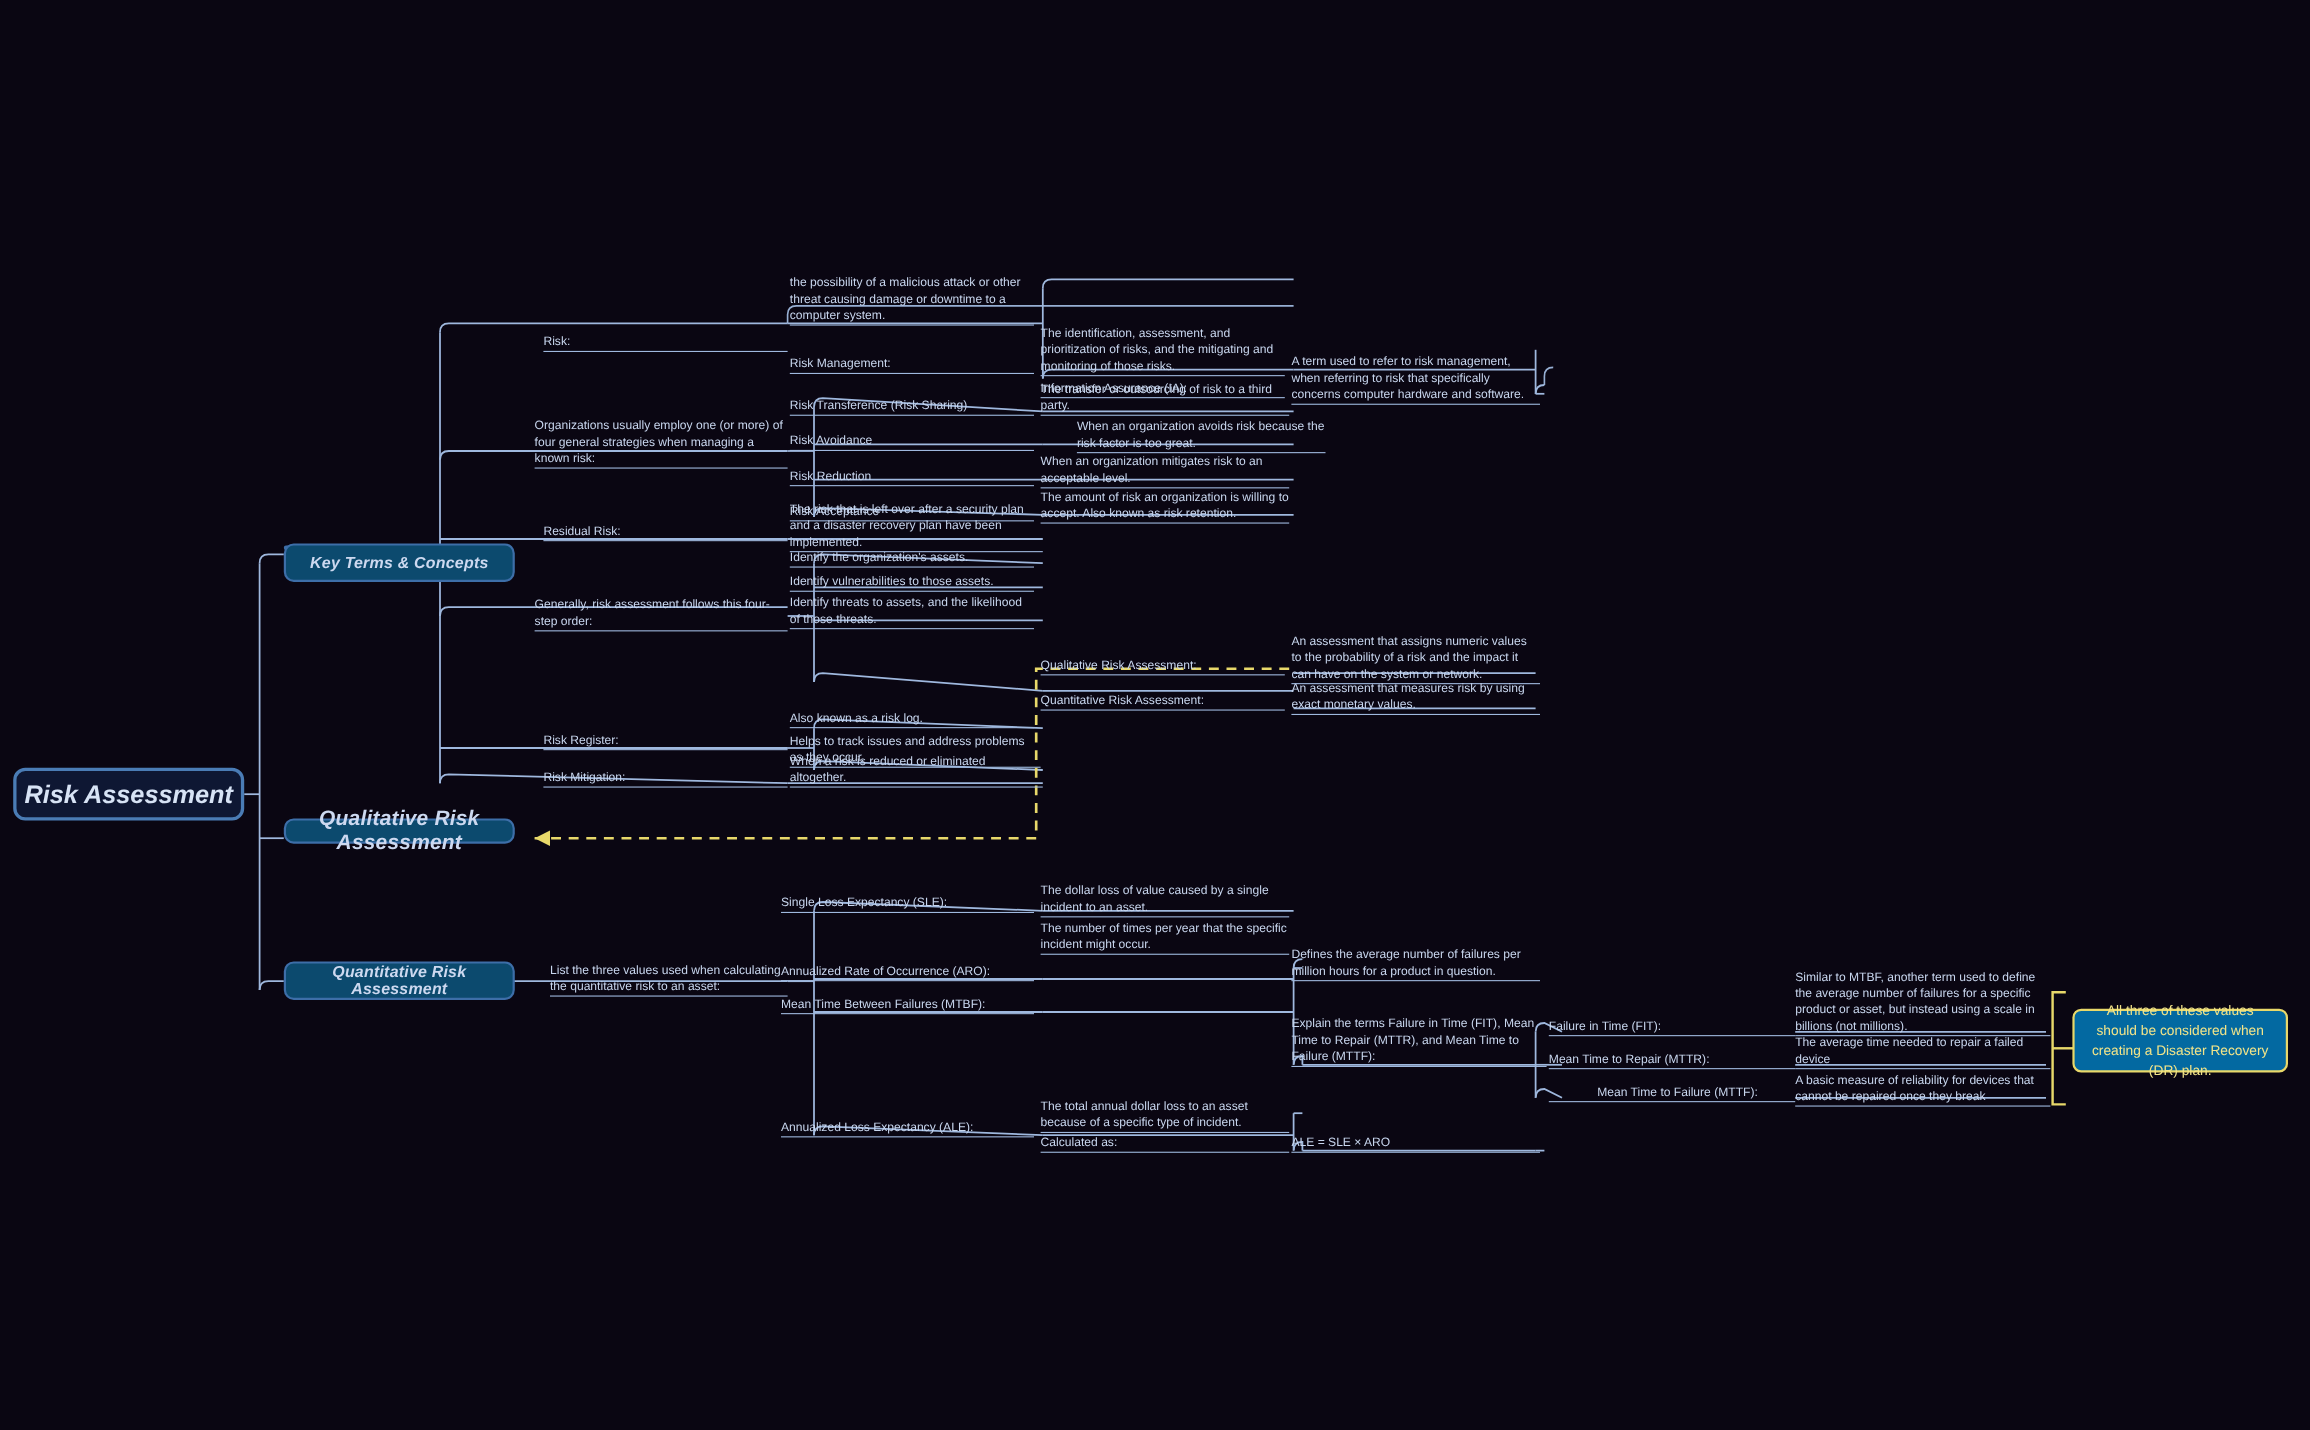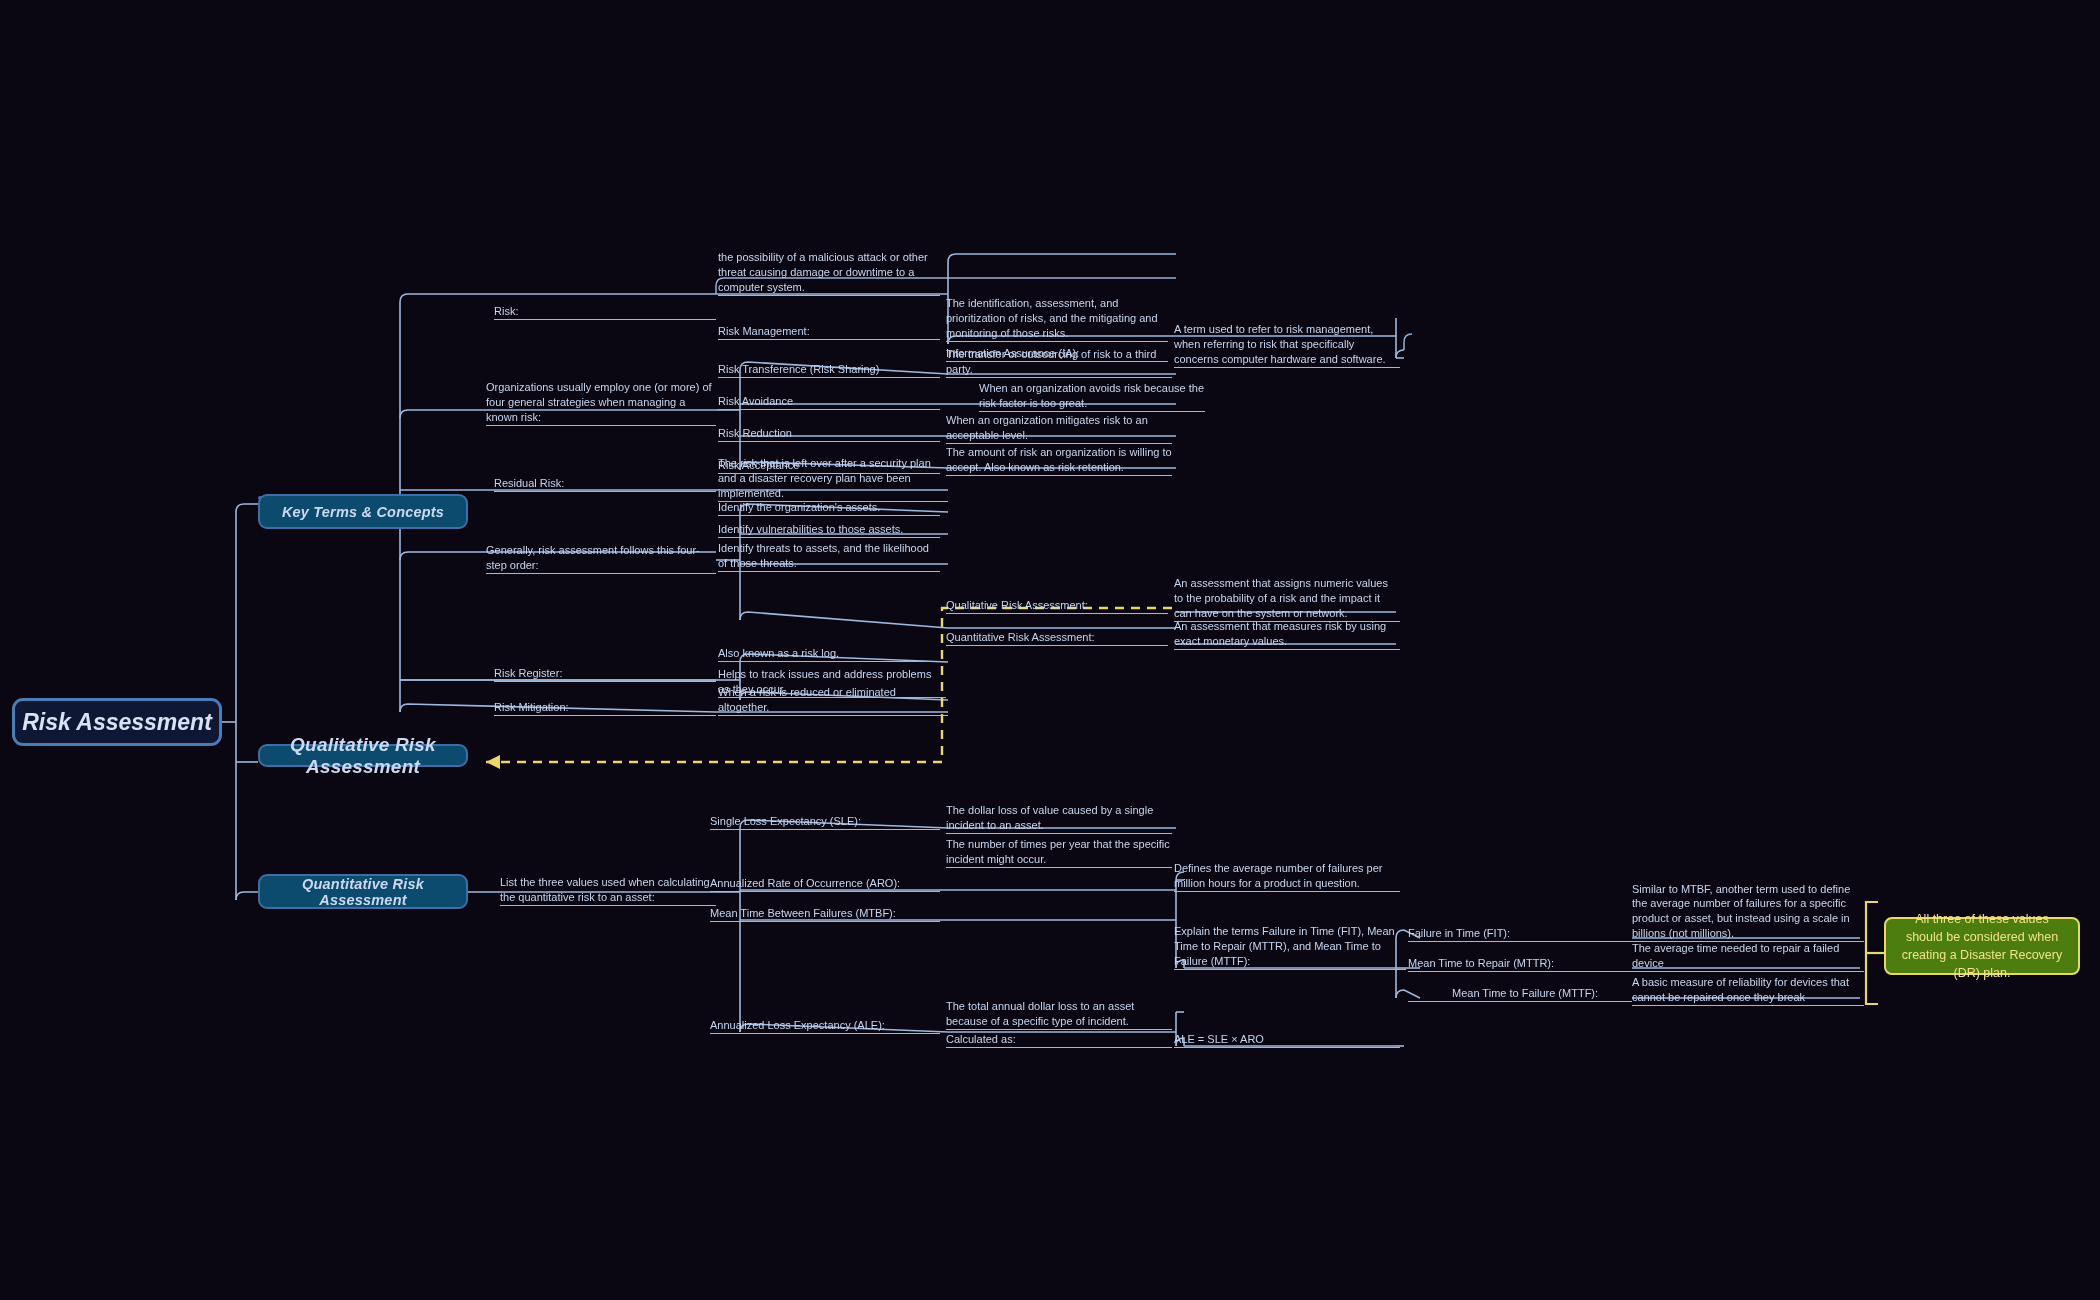--- a/index.html
+++ b/index.html
@@ -43,21 +43,21 @@
     flex-direction:column;
     justify-content:flex-end;
   }
   .leaf span{display:block;}
 
   
   .callout{
     position:absolute;
     border:2px solid #e8d86a;
     border-radius:8px;
-    background:#4d7c0f;
+    background:#0369a1;
     color:#f2e489;
     text-align:center;
     line-height:1.45;
     box-sizing:border-box;
     display:flex;align-items:center;justify-content:center;
     padding:6px 10px;
   }
 </style>
 </head>
 <body>

